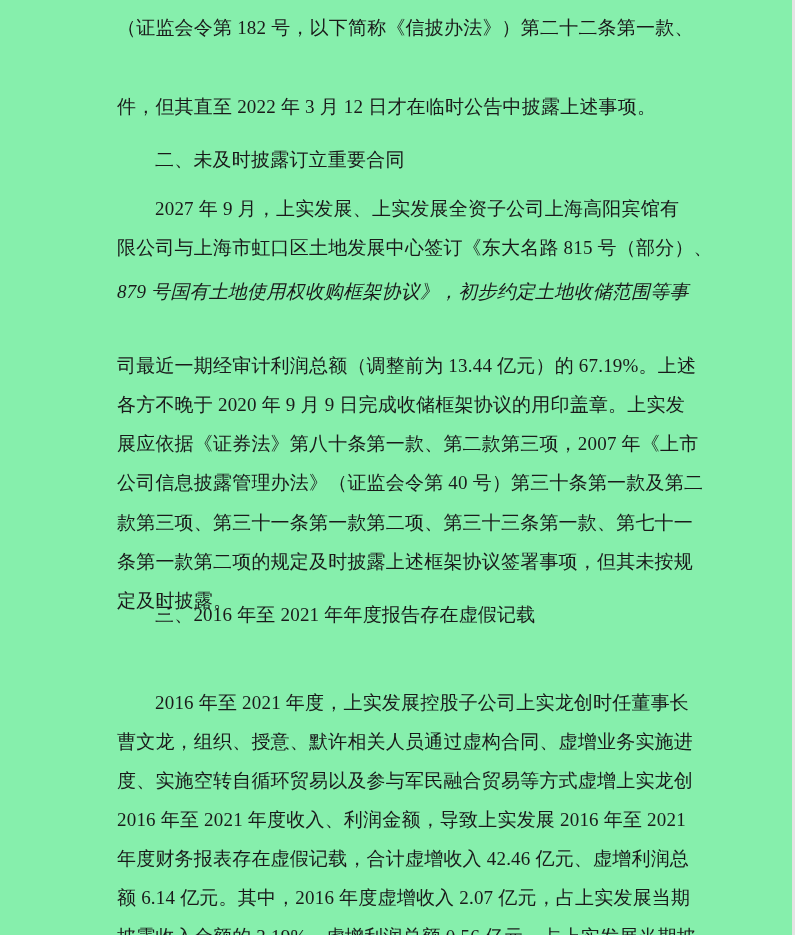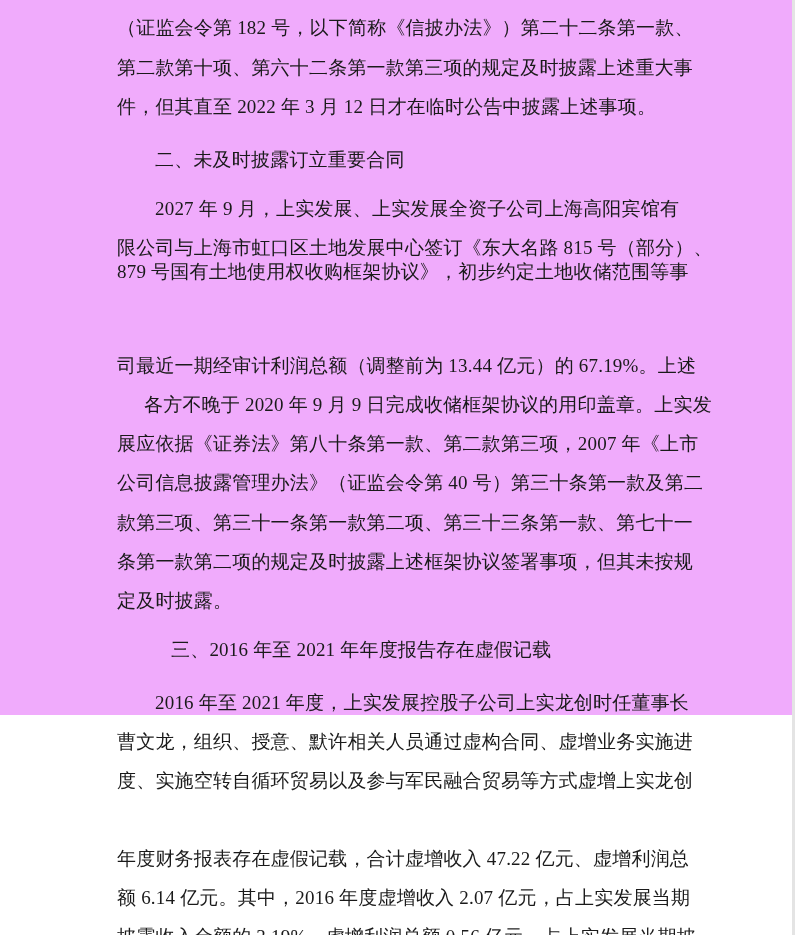--- a/index.html
+++ b/index.html
@@ -13,22 +13,22 @@
       overflow: hidden;
       position: relative;
       font-family: "Liberation Serif", "DejaVu Serif", serif;
       color: #1a1a1a;
     }
     .page {
       position: absolute;
       left: 0;
       top: 0;
       width: 792px;
-      height: 715px;
-      background: #f0abfc;
+      height: 935px;
+      background: #86efac;
     }
     .edge-strip {
       position: absolute;
       right: 0;
       top: 0;
       width: 3px;
       height: 935px;
       background: #e4e4e4;
     }
     .line {
@@ -45,40 +45,40 @@
       text-align-last: justify;
     }
     .indent { left: 155px; width: 522px; }
   </style>
 </head>
 <body>
 
 <div class="page">
 
   <div class="line justify" style="top:16px;">（证监会令第 182 号，以下简称《信披办法》）第二十二条第一款、</div>
-  <div class="line justify" style="top:56px;">第二款第十项、第六十二条第一款第三项的规定及时披露上述重大事</div>
   <div class="line" style="top:95px;">件，但其直至 2022 年 3 月 12 日才在临时公告中披露上述事项。</div>
 
   <div class="line indent" style="top:148px;">二、未及时披露订立重要合同</div>
 
   <div class="line indent justify" style="top:197px;">2027 年 9 月，上实发展、上实发展全资子公司上海高阳宾馆有</div>
   <div class="line justify" style="top:236px;">限公司与上海市虹口区土地发展中心签订《东大名路 815 号（部分）、</div>
-  <div class="line justify" style="top:260px;">879 号国有土地使用权收购框架协议》，初步约定土地收储范围等事</div>
+  <div class="line justify" style="top:280px;font-style:italic;">879 号国有土地使用权收购框架协议》，初步约定土地收储范围等事</div>
   <div class="line justify" style="top:354px;">司最近一期经审计利润总额（调整前为 13.44 亿元）的 67.19%。上述</div>
-  <div class="line justify" style="top:393px;margin-left:27px;">各方不晚于 2020 年 9 月 9 日完成收储框架协议的用印盖章。上实发</div>
+  <div class="line justify" style="top:393px;">各方不晚于 2020 年 9 月 9 日完成收储框架协议的用印盖章。上实发</div>
   <div class="line justify" style="top:432px;">展应依据《证券法》第八十条第一款、第二款第三项，2007 年《上市</div>
   <div class="line justify" style="top:471px;">公司信息披露管理办法》（证监会令第 40 号）第三十条第一款及第二</div>
   <div class="line justify" style="top:511px;">款第三项、第三十一条第一款第二项、第三十三条第一款、第七十一</div>
   <div class="line justify" style="top:550px;">条第一款第二项的规定及时披露上述框架协议签署事项，但其未按规</div>
   <div class="line" style="top:589px;">定及时披露。</div>
 
-  <div class="line indent" style="top:638px;margin-left:16px;">三、2016 年至 2021 年年度报告存在虚假记载</div>
+  <div class="line indent" style="top:603px;">三、2016 年至 2021 年年度报告存在虚假记载</div>
 
   <div class="line indent justify" style="top:691px;">2016 年至 2021 年度，上实发展控股子公司上实龙创时任董事长</div>
   <div class="line justify" style="top:769px;">度、实施空转自循环贸易以及参与军民融合贸易等方式虚增上实龙创</div>
   <div class="line justify" style="top:730px;">曹文龙，组织、授意、默许相关人员通过虚构合同、虚增业务实施进</div>
-  <div class="line justify" style="top:847px;">年度财务报表存在虚假记载，合计虚增收入 47.22 亿元、虚增利润总</div>
+  <div class="line justify" style="top:808px;">2016 年至 2021 年度收入、利润金额，导致上实发展 2016 年至 2021</div>
+  <div class="line justify" style="top:847px;">年度财务报表存在虚假记载，合计虚增收入 42.46 亿元、虚增利润总</div>
   <div class="line justify" style="top:886px;">额 6.14 亿元。其中，2016 年度虚增收入 2.07 亿元，占上实发展当期</div>
   <div class="line justify" style="top:925px;">披露收入金额的 3.19%，虚增利润总额 0.56 亿元，占上实发展当期披</div>
 
 </div>
 
 <div class="edge-strip"></div>
 
 </body></html>

